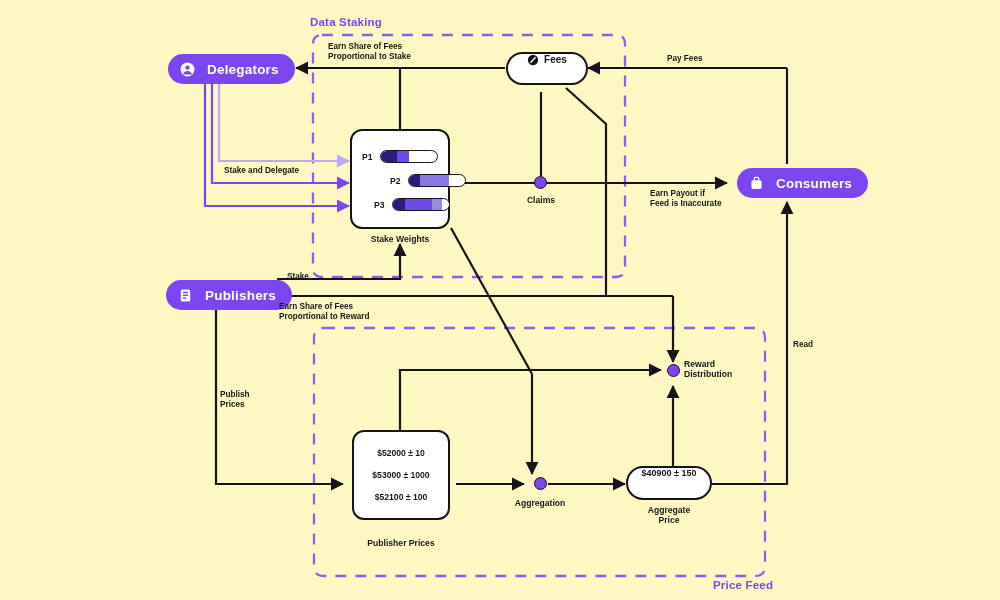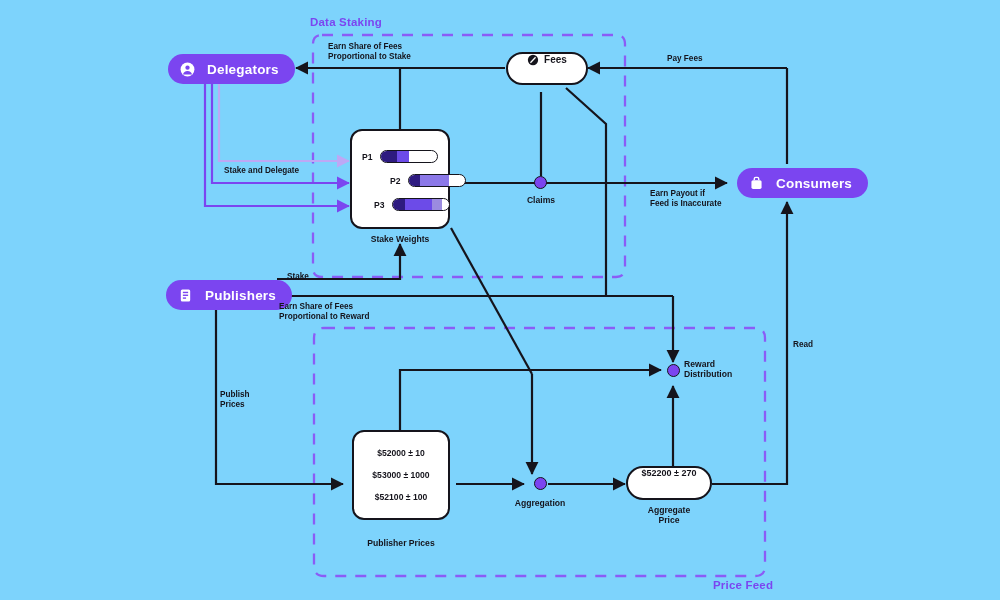--- a/index.html
+++ b/index.html
@@ -1,17 +1,17 @@
 <!DOCTYPE html>
 <html><head>
 <meta charset="utf-8">
 <style>
   html,body{margin:0;padding:0;background:#ffffff;}
   body{width:1000px;height:600px;font-family:"Liberation Sans",sans-serif;overflow:hidden;}
-  #stage{position:relative;width:1000px;height:600px;background:#7dd3fc;}
+  #stage{position:relative;width:1000px;height:600px;background:#fef9c3;}
   svg.layer{position:absolute;left:0;top:0;width:1000px;height:600px;}
 
   .pill{
     position:absolute;display:flex;align-items:center;gap:12px;
     background:#7B45F0;color:#fff;border-radius:999px;
     padding:0 16px 0 12px;height:30px;
     font-size:13.5px;font-weight:700;letter-spacing:.2px;
     box-sizing:border-box;white-space:nowrap;
   }
   .pill .ico{width:15px;height:15px;flex:0 0 15px;display:block;}
@@ -218,21 +218,21 @@
     <div class="price-line" style="top:16px;">$52000 ± 10</div>
     <div class="price-line" style="top:38px;">$53000 ± 1000</div>
     <div class="price-line" style="top:60px;">$52100 ± 100</div>
   </div>
   <div class="node-label" style="left:345px;top:538px;width:112px;">Publisher Prices</div>
 
   <div class="dot" style="left:534px;top:477px;"></div>
   <div class="node-label" style="left:503px;top:498px;width:74px;">Aggregation</div>
 
   <div class="cap small" style="left:626px;top:466px;width:86px;height:34px;">
-    <span>$52200 ± 270</span>
+    <span>$40900 ± 150</span>
   </div>
   <div class="node-label" style="left:632px;top:505px;width:74px;">Aggregate
 Price</div>
 
   <div class="edge-label" style="left:328px;top:42px;text-align:left;">Earn Share of Fees
 Proportional to Stake</div>
 
   <div class="edge-label" style="left:667px;top:54px;text-align:left;">Pay Fees</div>
 
   <div class="edge-label" style="left:224px;top:166px;text-align:left;">Stake and Delegate</div>

